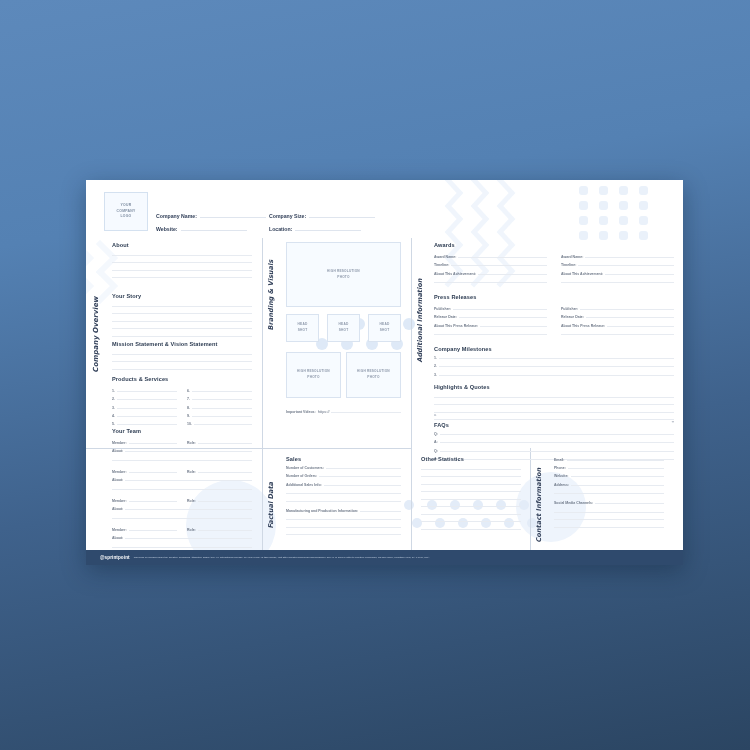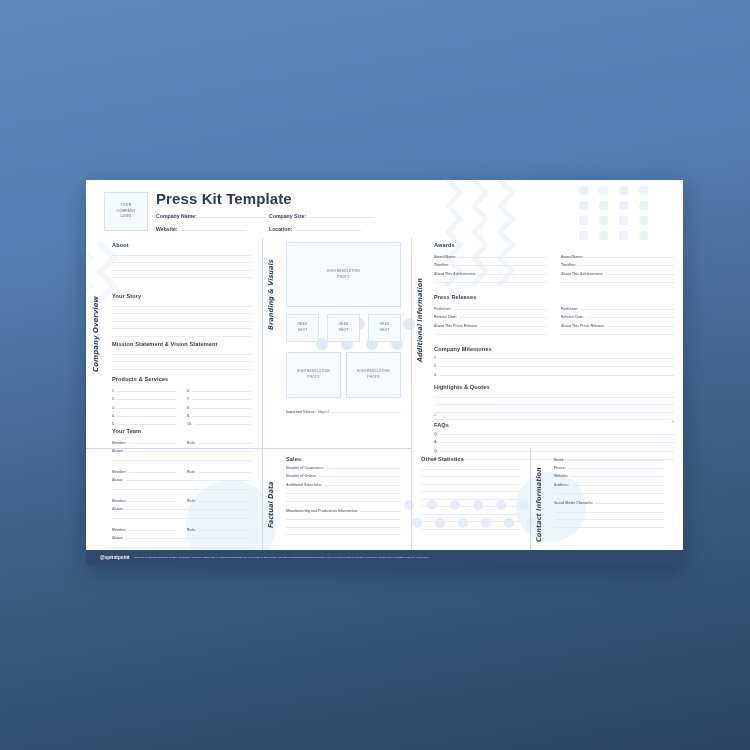--- a/index.html
+++ b/index.html
@@ -165,21 +165,20 @@
       <i class="dd" style="left: 54px; top: 18px;"></i>
       <i class="dd" style="left: 77px; top: 18px;"></i>
       <i class="dd" style="left: 100px; top: 18px;"></i>
       <i class="dd" style="left: 123px; top: 18px;"></i>
     </div>
 
   <div class="header">
     <div class="logo-box">
       <span>YOUR<br>COMPANY<br>LOGO</span>
     </div>
-    <div class="title">Press Kit Template</div>
 
     <div class="hdr-field f-cname">
       <span>Company Name:</span>
       <i class="ln"></i>
     </div>
     <div class="hdr-field f-web">
       <span>Website:</span>
       <i class="ln"></i>
     </div>
     <div class="hdr-field f-csize">

